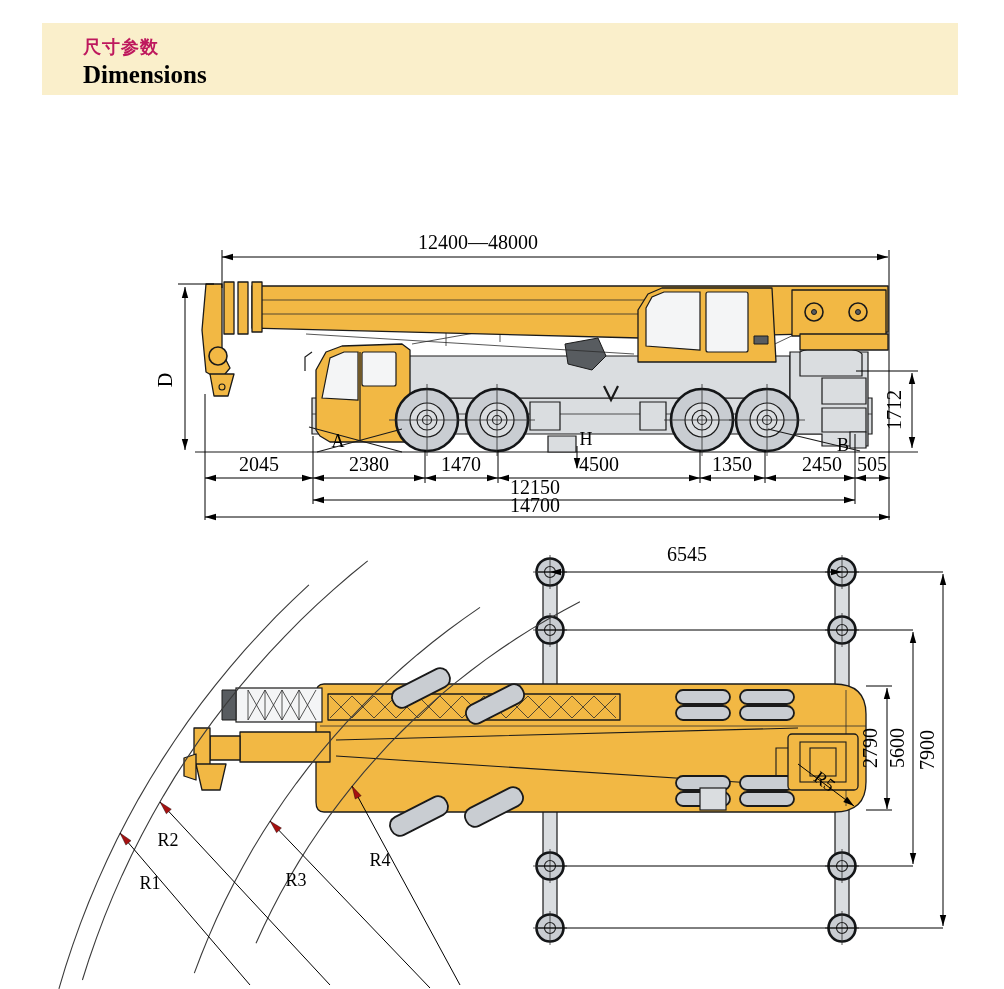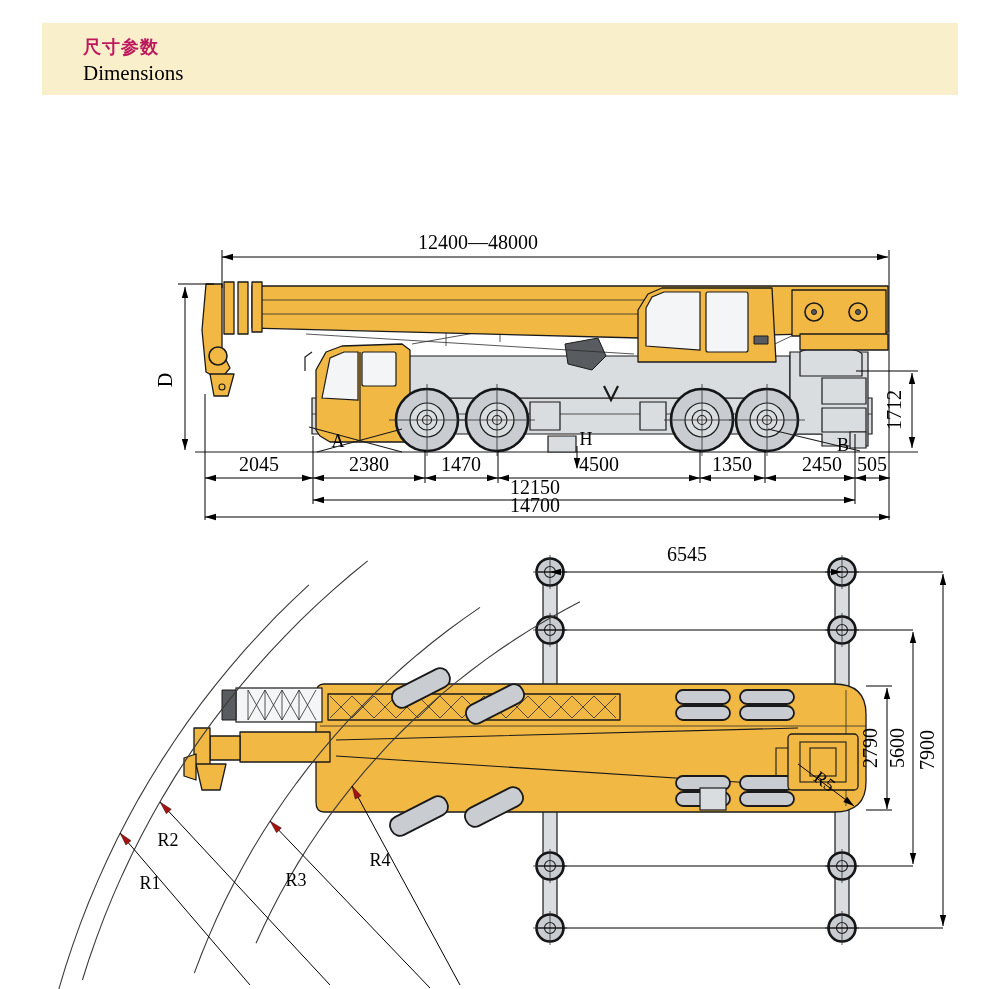--- a/index.html
+++ b/index.html
@@ -1,19 +1,19 @@
 <!DOCTYPE html>
 <html style="--hdr: #FAEFCB; --yl: #F2B844; --red: #A61111;"><head>
 <meta charset="utf-8">
 <style>
   html,body{margin:0;padding:0;background:#fff}
   body{width:1004px;height:989px;position:relative;font-family:"Liberation Sans","DejaVu Sans",sans-serif;overflow:hidden}
   .header-band{position:absolute;left:42px;top:23px;width:916px;height:72px;background:var(--hdr,#FAEFCB)}
   .title-zh{position:absolute;left:41px;top:12px;font-size:18px;font-weight:bold;color:#be185d;letter-spacing:1px;font-family:Liberation Mono, monospace}
-  .title-en{position:absolute;left:41px;top:38px;font-size:21px;font-weight:normal;color:#000;font-family:"Liberation Serif","DejaVu Serif",serif}
+  .title-en{position:absolute;left:41px;top:38px;font-size:25px;font-weight:bold;color:#000;font-family:"Liberation Serif","DejaVu Serif",serif}
   svg#diagram{position:absolute;left:0;top:0}
   
   .y{fill:var(--yl,#F2B844);stroke:#1a1a1a;stroke-width:1.3;stroke-linejoin:round}
   .yc{fill:var(--yl,#F2B844);stroke:#1a1a1a;stroke-width:1.6}
   .w{fill:#F4F5F6;stroke:#1a1a1a;stroke-width:1.2}
   .gy{fill:#DADDE0;stroke:#1a1a1a;stroke-width:1.2}
   .gy2{fill:#C9CDD2;stroke:#1a1a1a;stroke-width:1.8}
   .tire{fill:#C9CDD2;stroke:#141618;stroke-width:2.6}
   .dk{fill:#585C60;stroke:#1a1a1a;stroke-width:1}
   .ln{fill:none;stroke:#1a1a1a;stroke-width:1.2}

